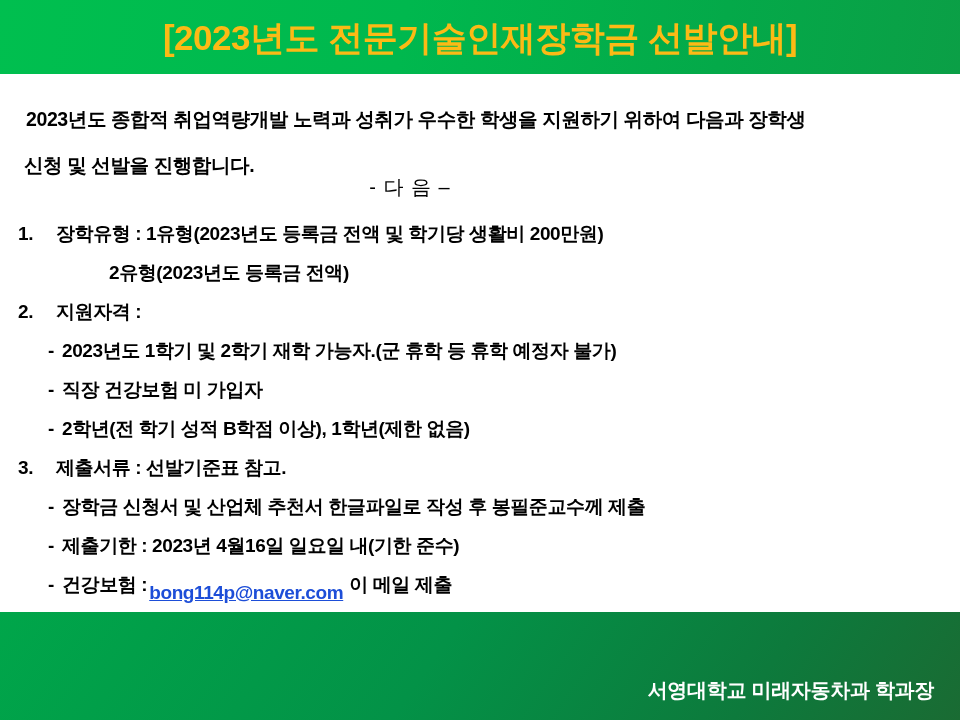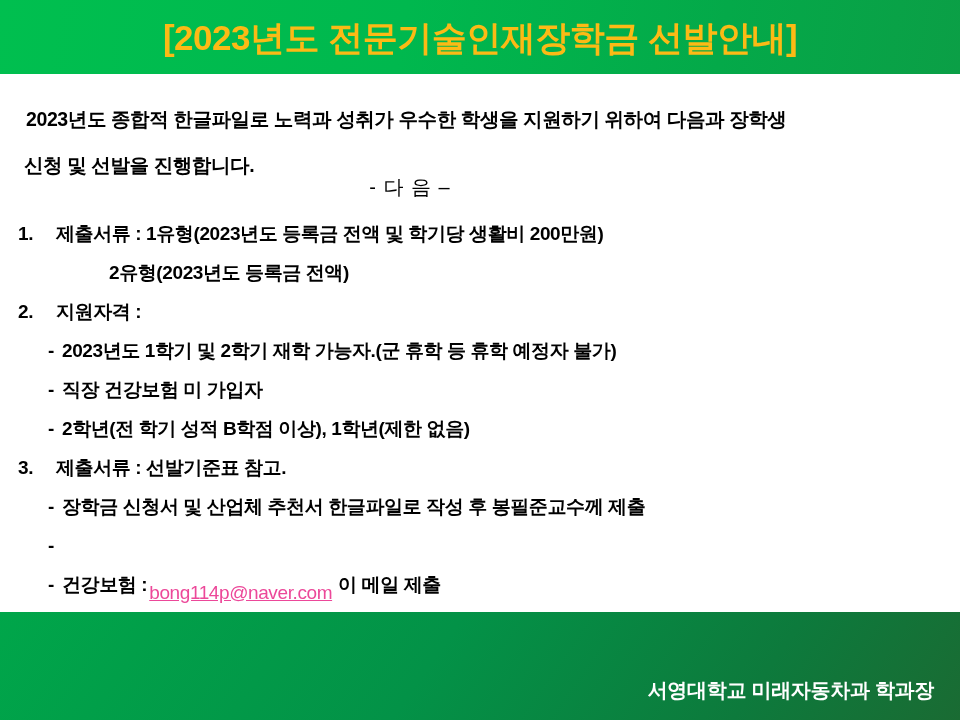--- a/index.html
+++ b/index.html
@@ -108,23 +108,23 @@
   }
   .row.sub {
     padding-left: 48px;
   }
   .row.sub .dash {
     display: inline-block;
     width: 14px;
     flex: 0 0 14px;
   }
   .email-link {
-    color: #ec4899;
+    color: #1d4ed8;
     text-decoration: underline;
-    font-weight: normal;
+    font-weight: bold;
     margin: 16px 6px 0 2px;
   }
 
   
   .footer-band {
     position: absolute;
     left: 0;
     top: 612px;
     width: 960px;
     height: 108px;
@@ -147,31 +147,31 @@
 
 <div class="page">
 
   <div class="header-band">
     <div class="header-title">[2023년도 전문기술인재장학금 선발안내]</div>
   </div>
 
   <div class="body-area">
 
     <div class="intro">
-      <span>2023년도 종합적 한글파일로 노력과 성취가 우수한 학생을 지원하기 위하여 다음과 장학생</span>
+      <span>2023년도 종합적 취업역량개발 노력과 성취가 우수한 학생을 지원하기 위하여 다음과 장학생</span>
       <span class="l2">신청 및 선발을 진행합니다.</span>
     </div>
 
     <div class="danum">- 다 음 –</div>
 
     <div class="list">
 
       <div class="row num">
         <span class="marker">1.</span>
-        <span>제출서류 : 1유형(2023년도 등록금 전액 및 학기당 생활비 200만원)</span>
+        <span>장학유형 : 1유형(2023년도 등록금 전액 및 학기당 생활비 200만원)</span>
       </div>
 
       <div class="row cont">
         <span>2유형(2023년도 등록금 전액)</span>
       </div>
 
       <div class="row num">
         <span class="marker">2.</span>
         <span>지원자격 :</span>
       </div>
@@ -196,20 +196,21 @@
         <span>제출서류 : 선발기준표 참고.</span>
       </div>
 
       <div class="row sub">
         <span class="dash">-</span>
         <span>장학금 신청서 및 산업체 추천서 한글파일로 작성 후 봉필준교수께 제출</span>
       </div>
 
       <div class="row sub">
         <span class="dash">-</span>
+        <span>제출기한 : 2023년 4월16일 일요일 내(기한 준수)</span>
       </div>
 
       <div class="row sub">
         <span class="dash">-</span>
         <span>건강보험 :</span>
         <a class="email-link" href="#">bong114p@naver.com</a>
         <span>이 메일 제출</span>
       </div>
 
     </div>

